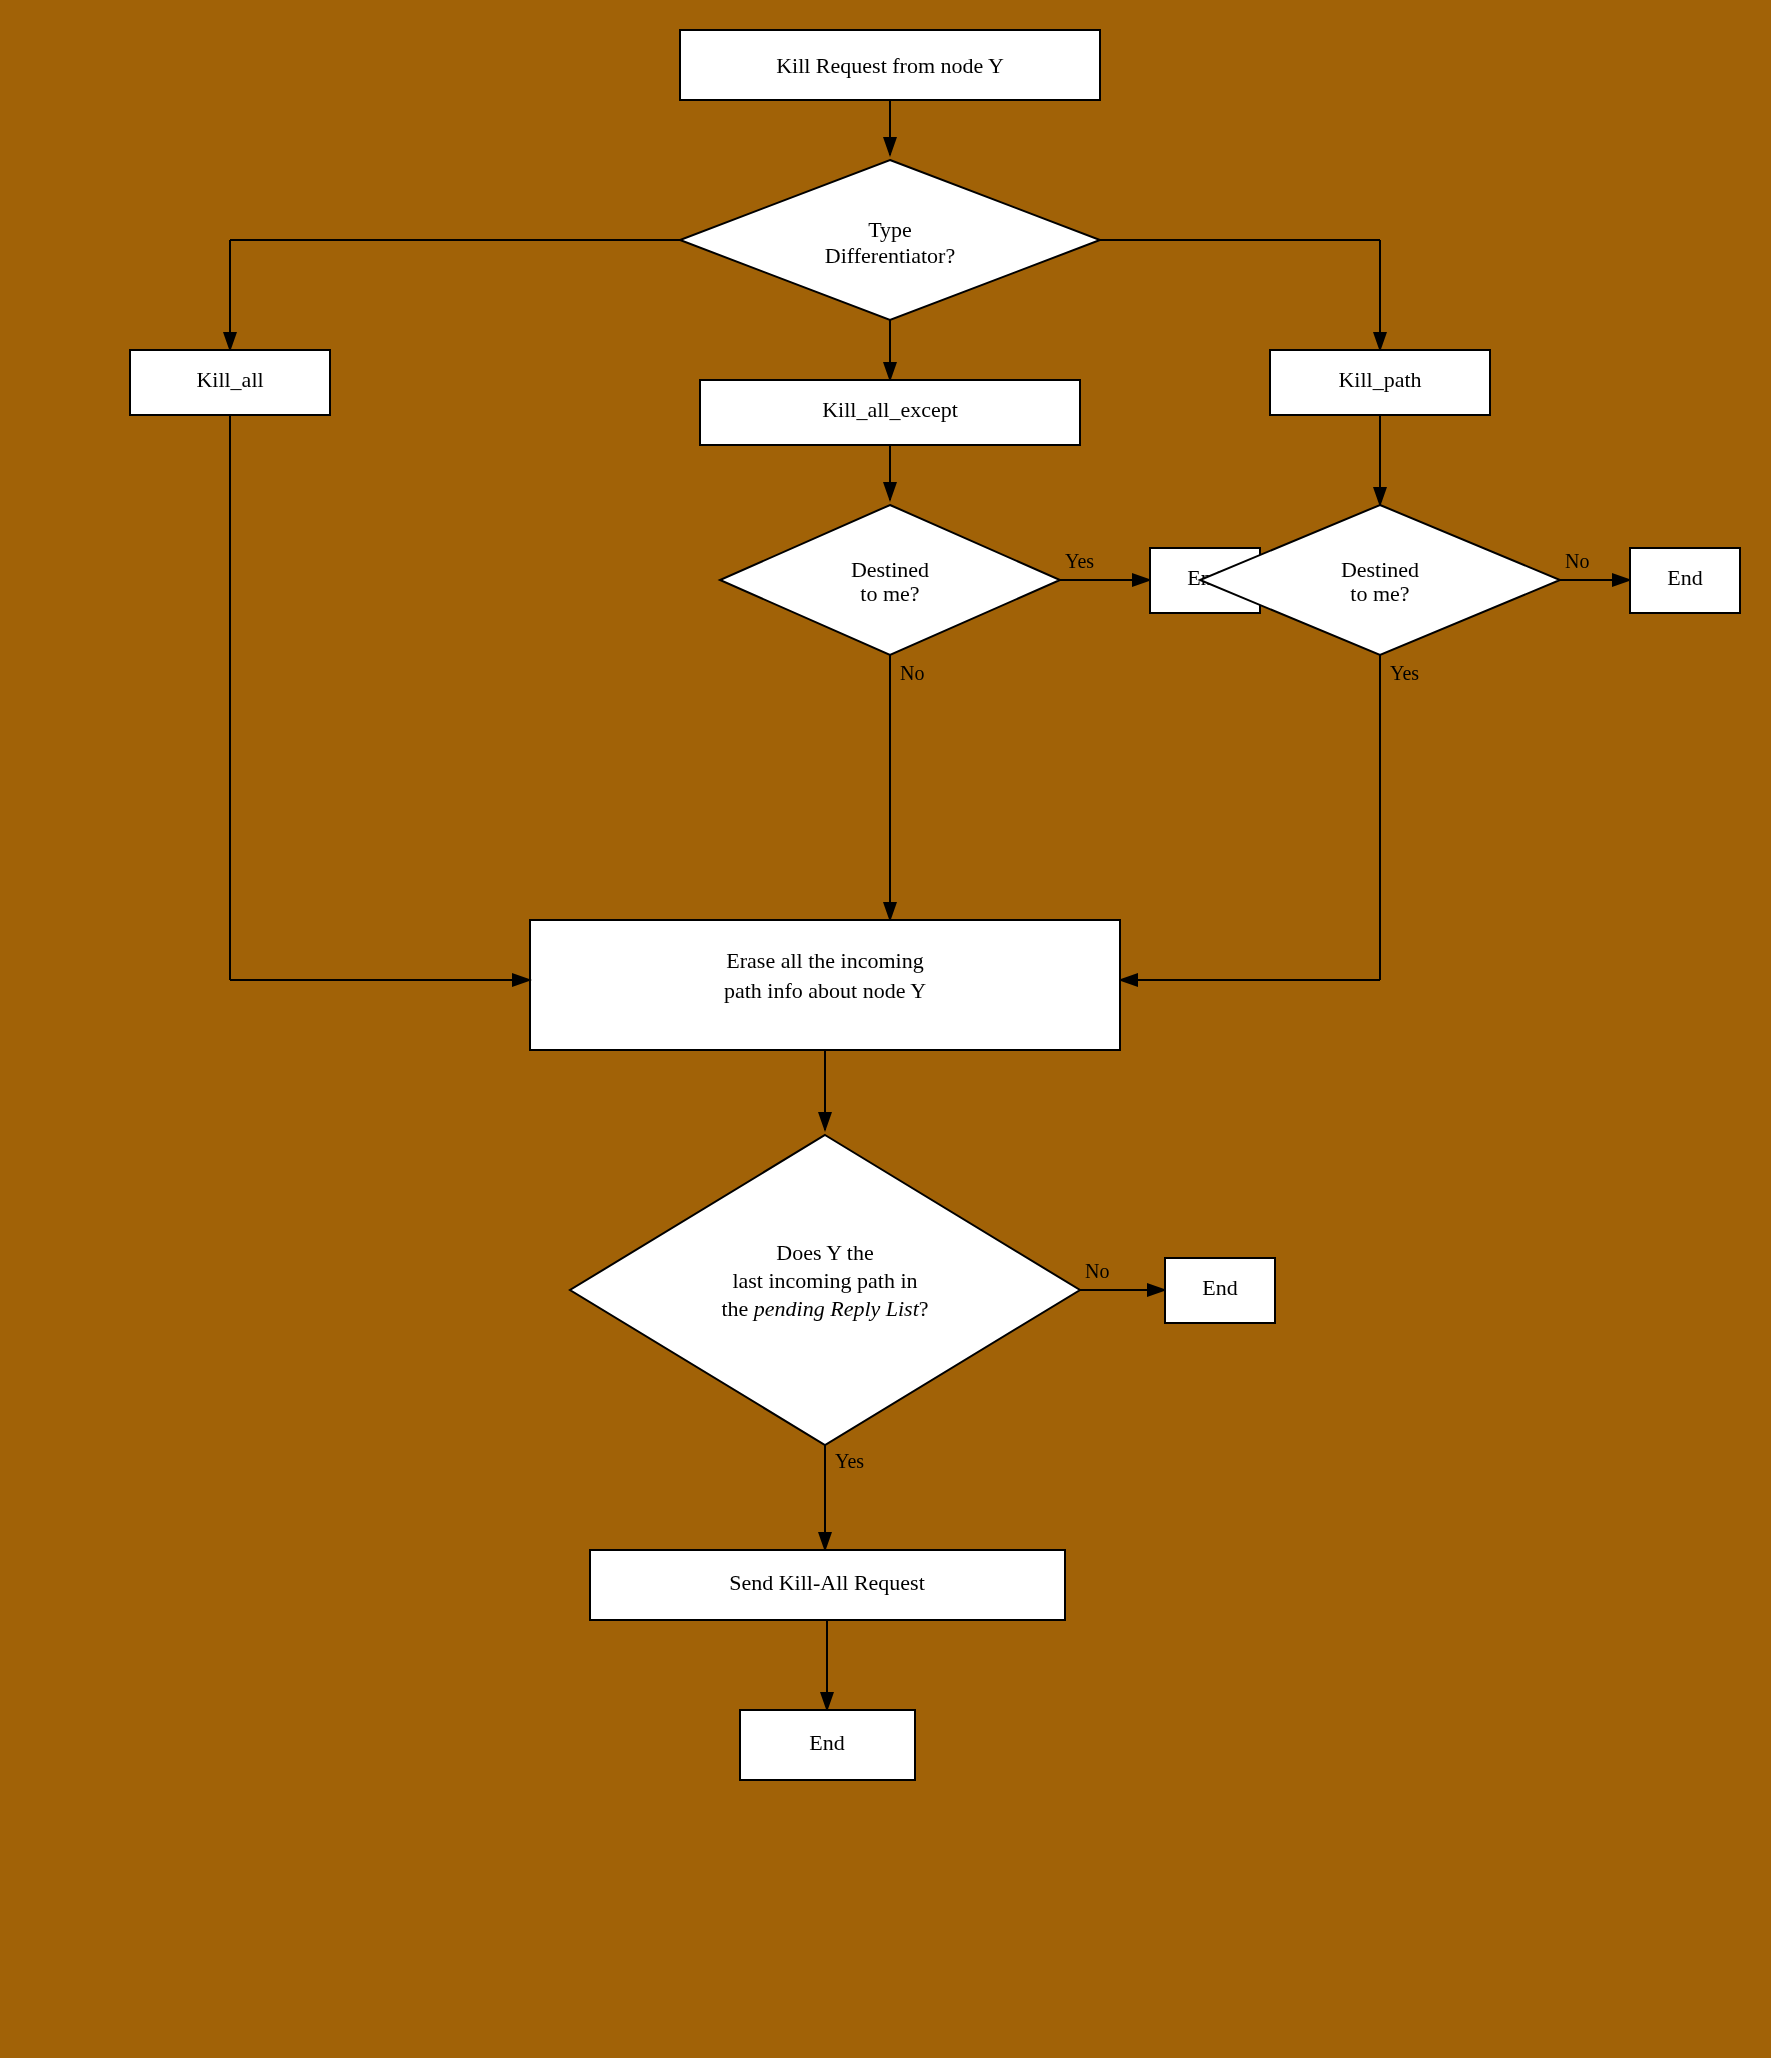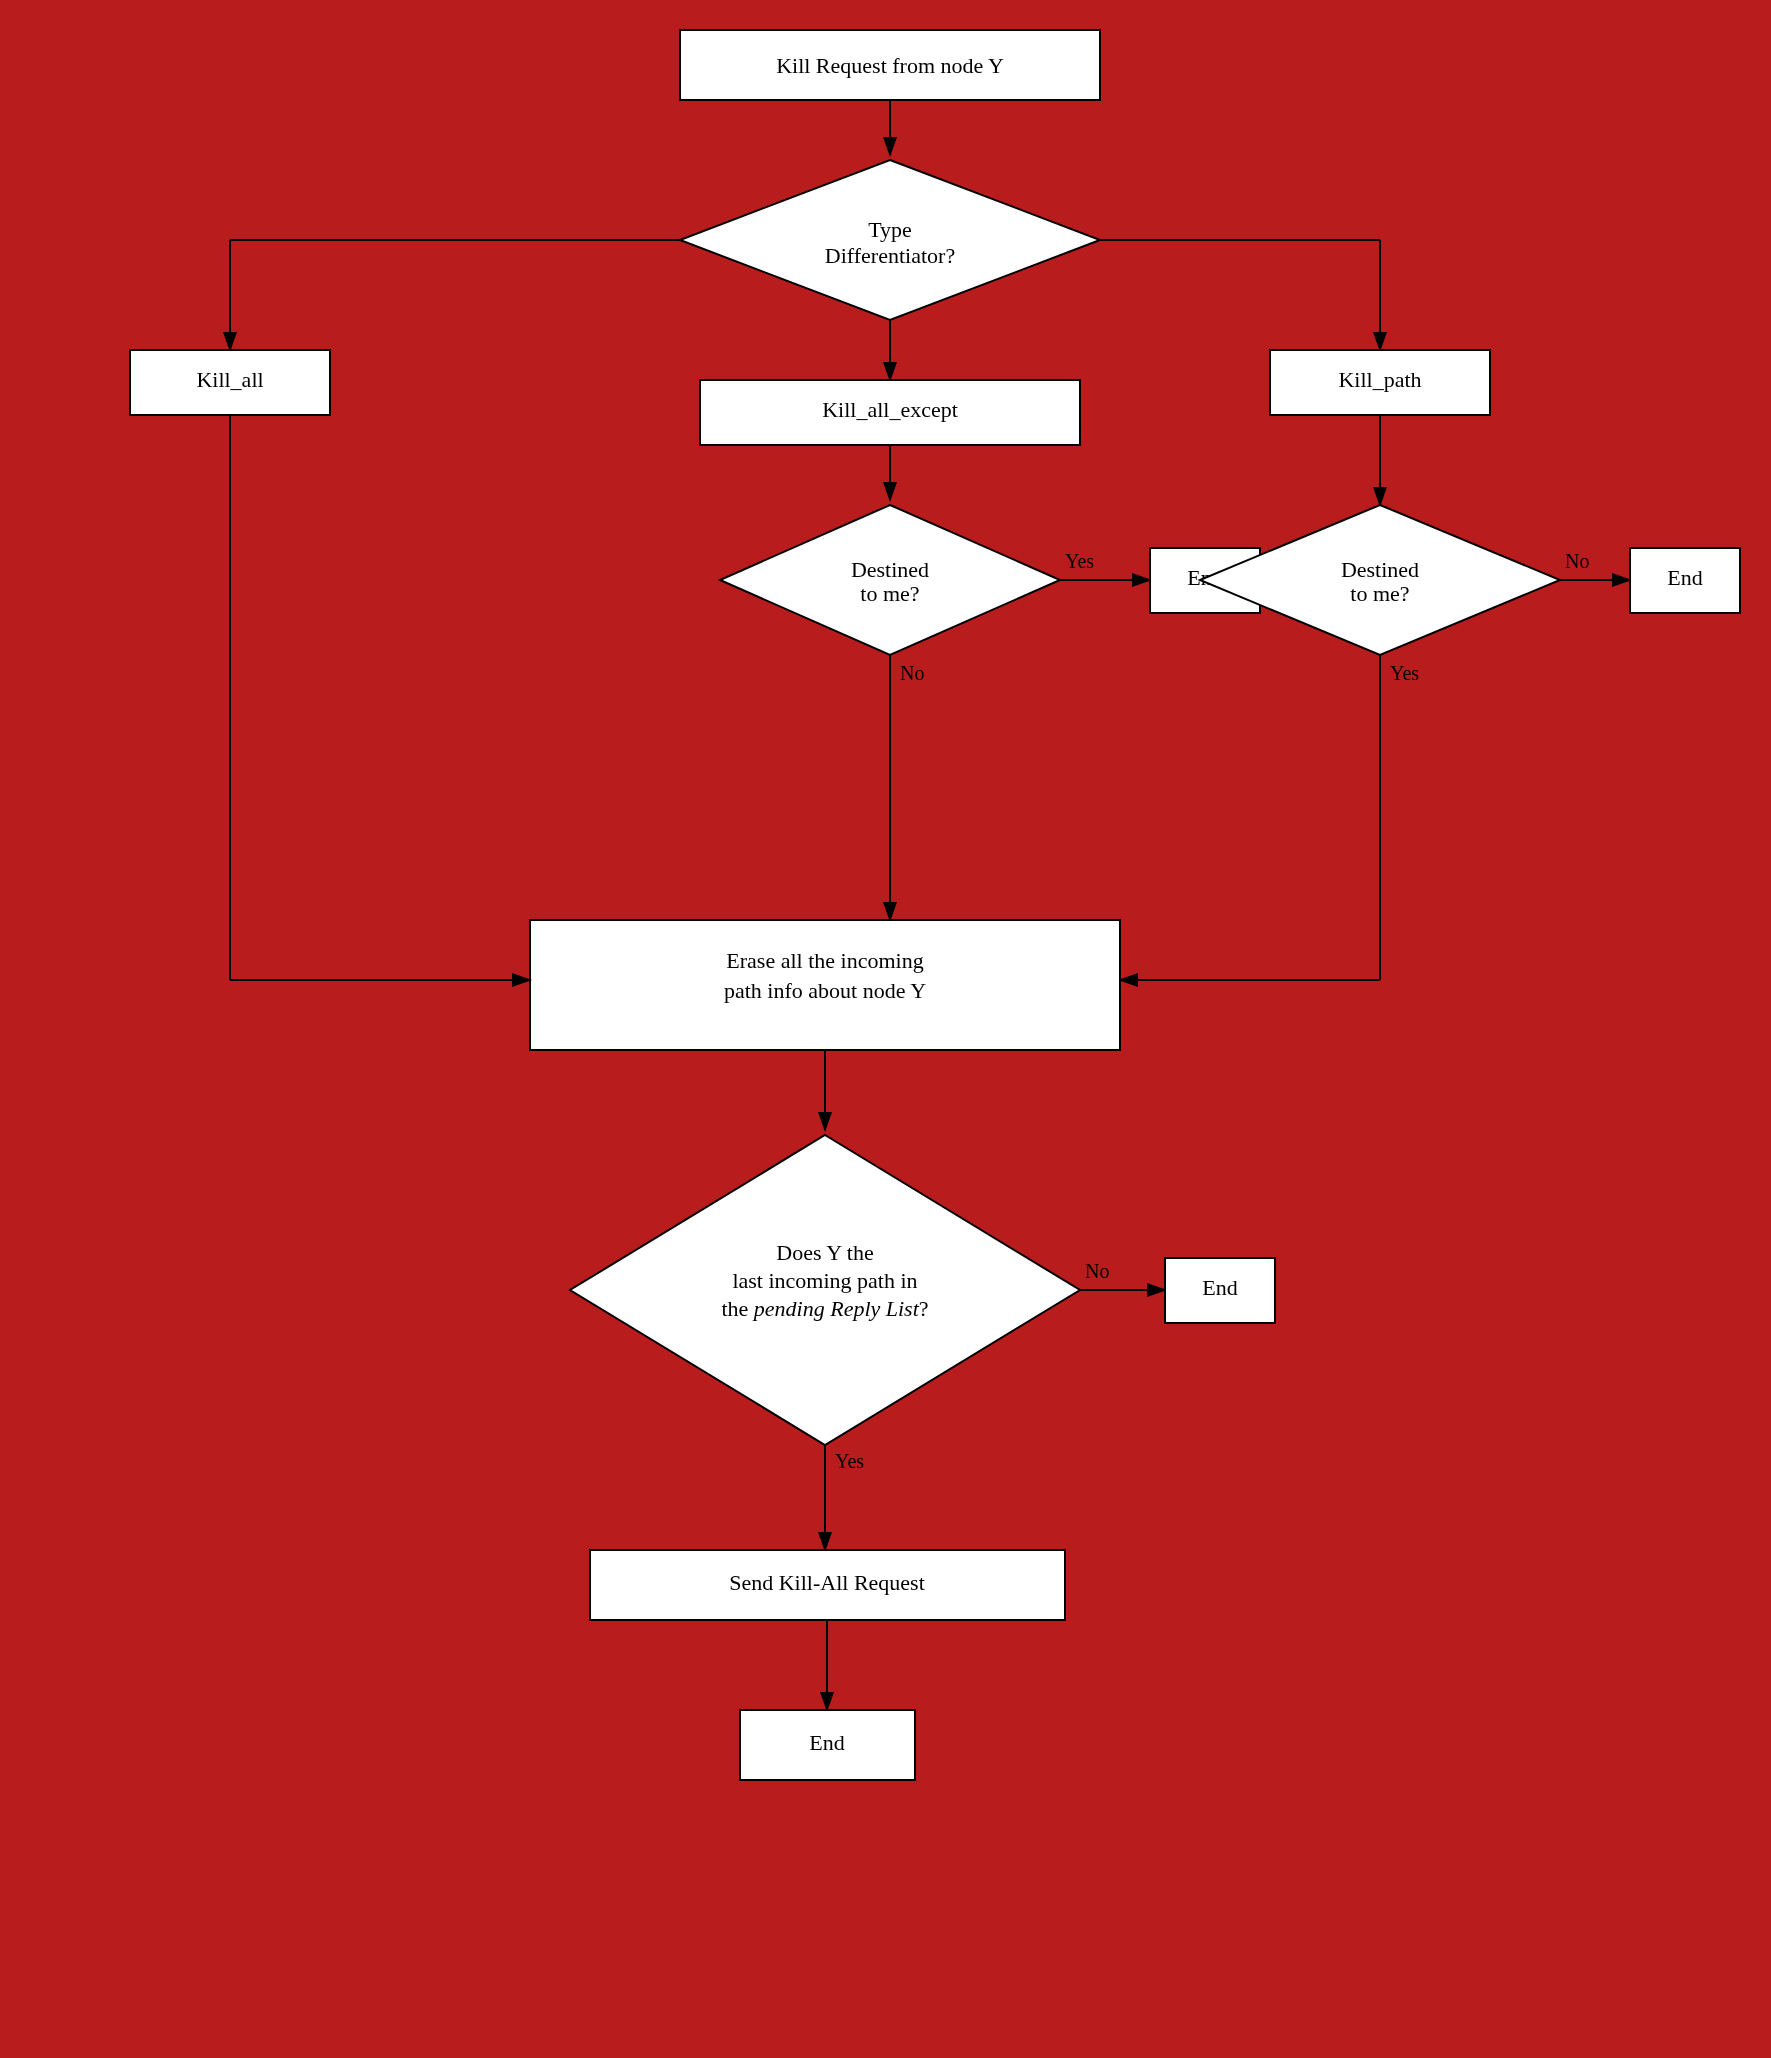--- a/index.html
+++ b/index.html
@@ -8,21 +8,21 @@
       width: 1771px;
       height: 2058px;
       overflow: hidden;
       font-family: serif;
       font-size: 15px;
     }
     #diagram-container {
       position: relative;
       width: 1771px;
       height: 2058px;
-      background: #b91c1c;
+      background: #a16207;
       text-align: right;
     }
     svg#flowchart {
       position: absolute;
       top: 0;
       left: 0;
       width: 1771px;
       height: 2058px;
     }
     .node-rect {

